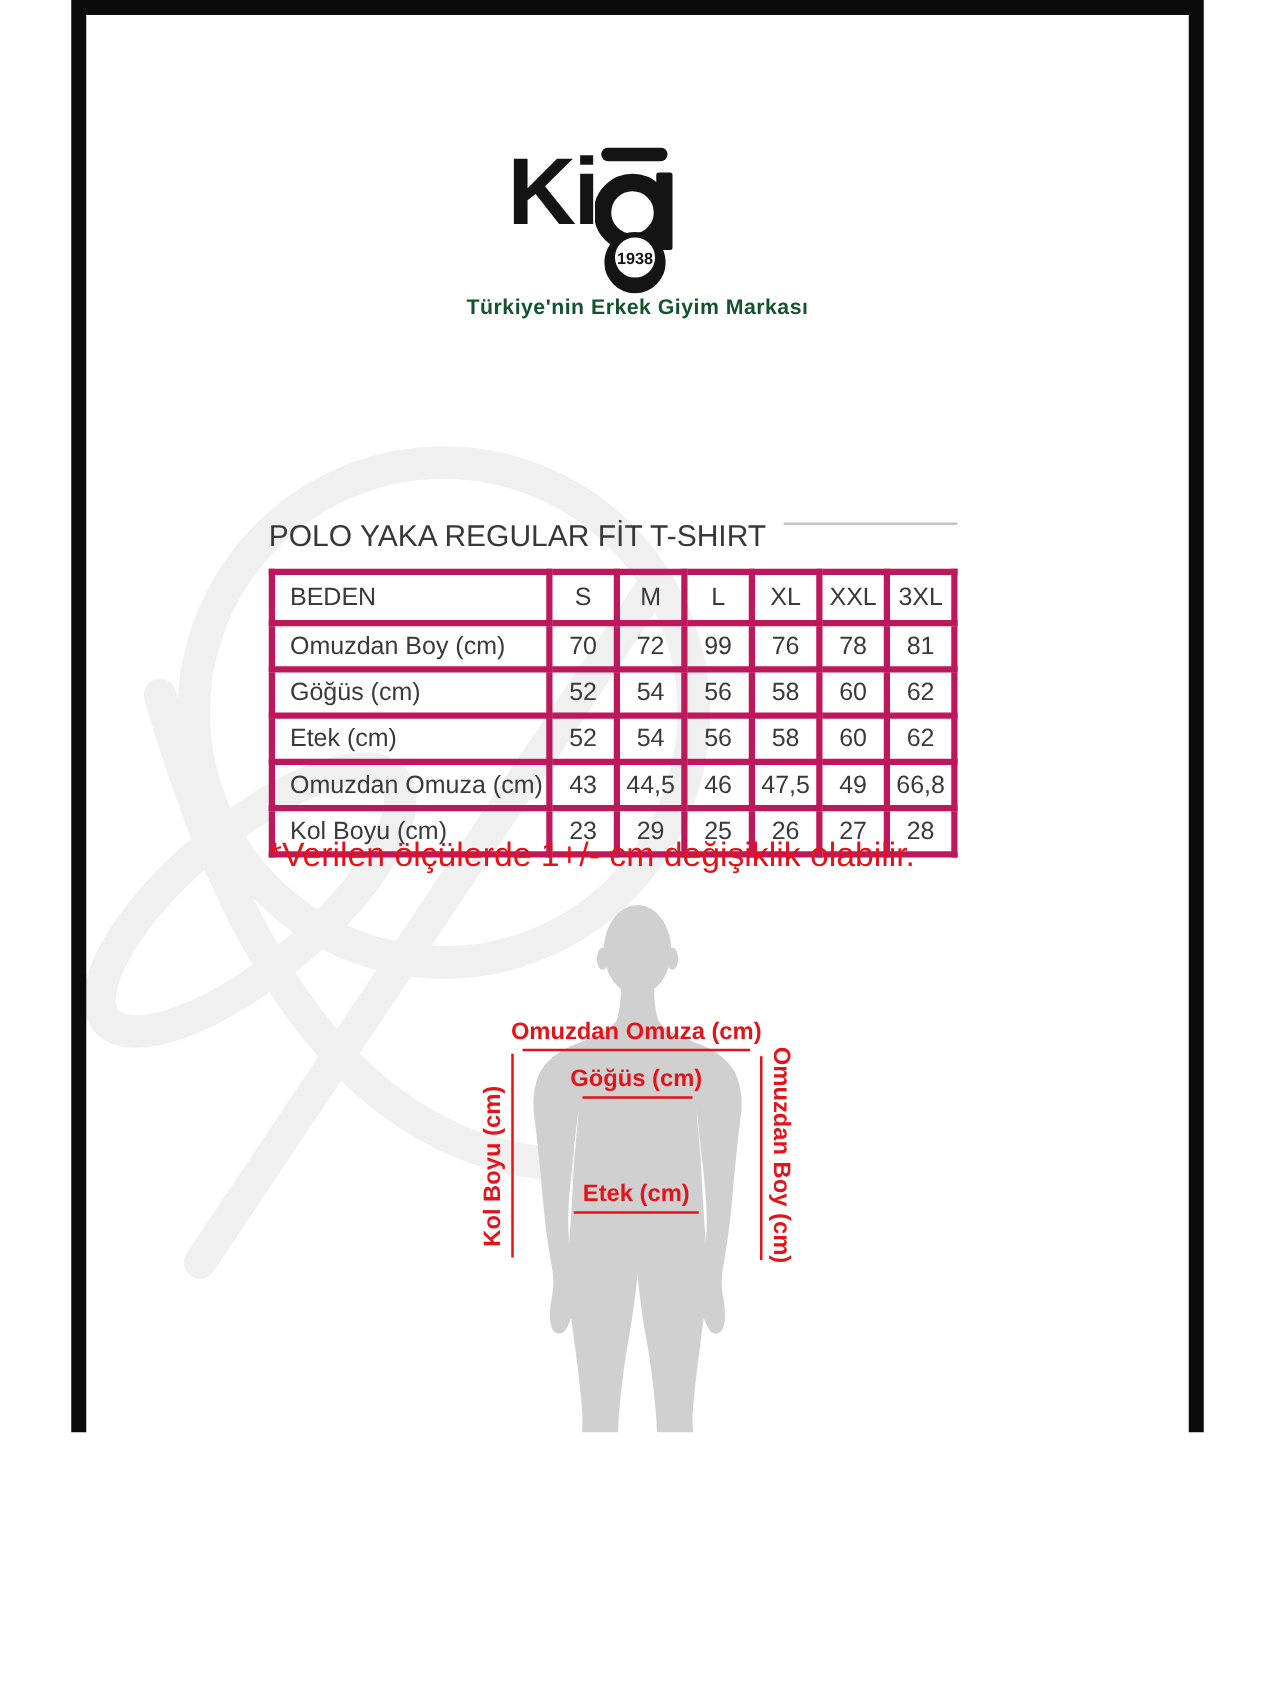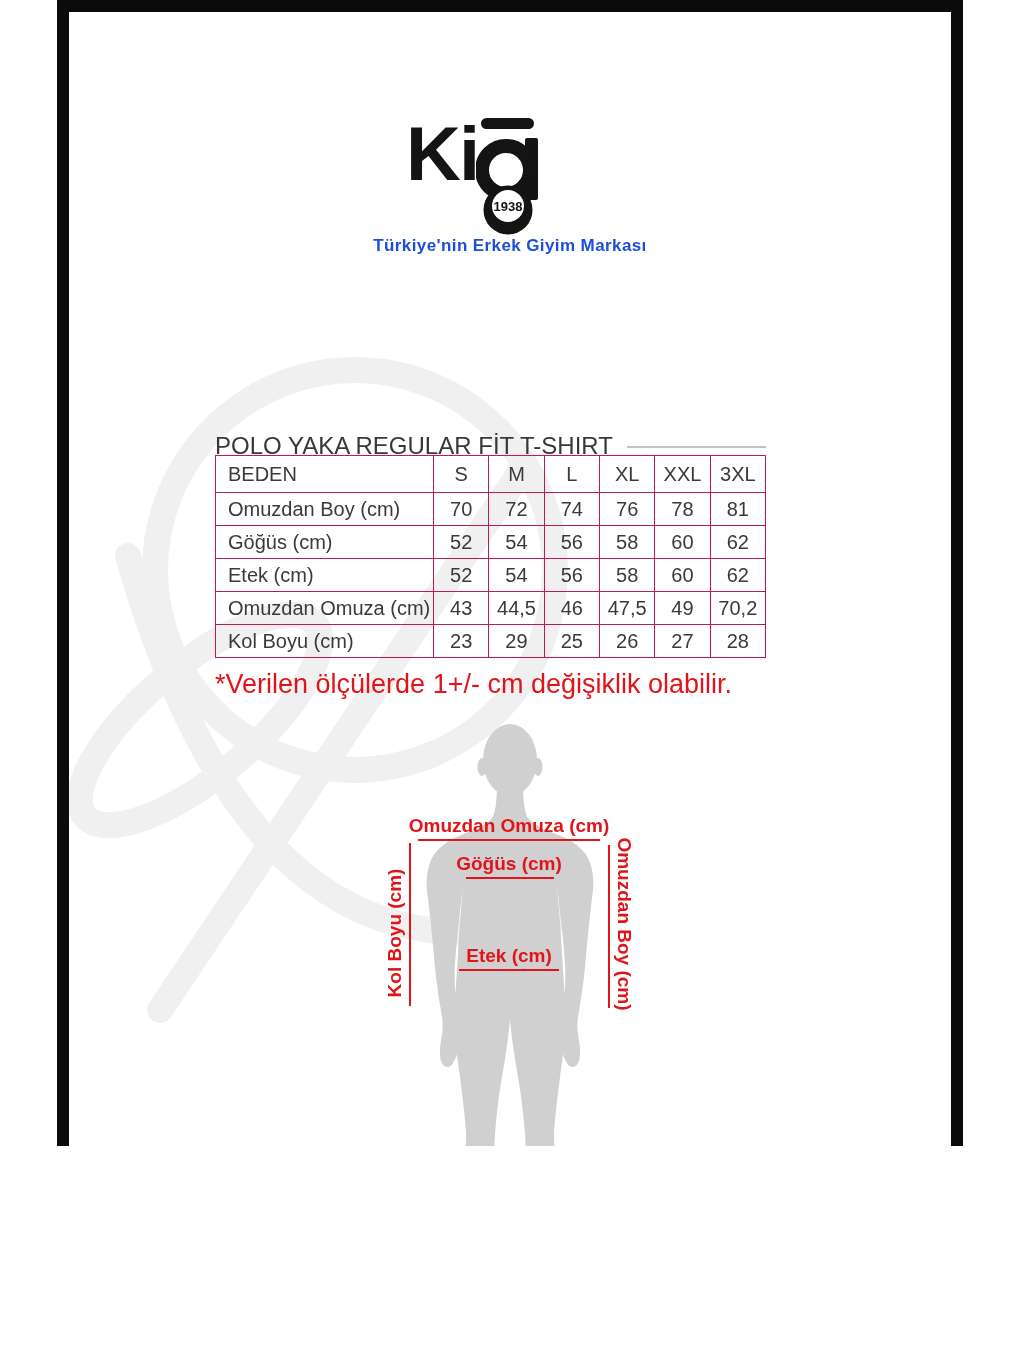--- a/index.html
+++ b/index.html
@@ -19,36 +19,36 @@
   .logo-ki,.logo-ili{
     position:absolute;top:116px;font-size:76px;line-height:1;font-weight:bold;
     letter-spacing:-2px;color:#141414;z-index:2;
   }
   .logo-ki{left:406px;}
   .logo-ili{left:546px;}
   .logo-g{position:absolute;left:476px;top:118px;z-index:2;}
   .logo-g text{font-family:"Liberation Sans","DejaVu Sans",sans-serif;font-weight:bold;font-size:13px;fill:#141414;}
   .tagline{
     position:absolute;left:57px;top:236px;width:906px;text-align:center;
-    font-size:17px;font-weight:bold;color:#1d4ed8;letter-spacing:.4px;z-index:2;
+    font-size:17px;font-weight:bold;color:#14532d;letter-spacing:.4px;z-index:2;
   }
   
   .title-row{
-    position:absolute;left:215px;top:432px;width:551px;display:flex;
-    align-items:center;z-index:2;
+    position:absolute;left:215px;top:416px;width:551px;display:flex;
+    align-items:flex-start;z-index:2;
   }
   .page-title{font-size:24px;color:#383838;letter-spacing:0;white-space:nowrap;}
   .title-rule{flex:1;height:2px;background:#c3c3c3;margin-left:14px;margin-top:2px;}
   
   table.size-table{
     position:absolute;left:215px;top:455px;width:551px;border-collapse:collapse;
     z-index:2;background:transparent;table-layout:fixed;
   }
   table.size-table th,table.size-table td{
-    border:1px solid #be185d;font-weight:normal;font-size:20px;color:#3a3a3a;
+    border:5px solid #be185d;font-weight:normal;font-size:20px;color:#3a3a3a;
     text-align:center;padding:0;
   }
   table.size-table th{height:36px;}
   table.size-table td{height:32px;}
   table.size-table .c-label{text-align:left;padding-left:12px;width:205px;}
   
   .note{
     position:absolute;left:215px;top:669px;font-size:27px;color:#e31419;z-index:2;
   }
   
@@ -115,21 +115,21 @@
         <th>XL</th>
         <th>XXL</th>
         <th>3XL</th>
       </tr>
     </thead>
     <tbody>
       <tr>
         <td class="c-label">Omuzdan Boy (cm)</td>
         <td>70</td>
         <td>72</td>
-        <td>74</td>
+        <td>99</td>
         <td>76</td>
         <td>78</td>
         <td>81</td>
       </tr>
       <tr>
         <td class="c-label">Göğüs (cm)</td>
         <td>52</td>
         <td>54</td>
         <td>56</td>
         <td>58</td>
@@ -145,21 +145,21 @@
         <td>60</td>
         <td>62</td>
       </tr>
       <tr>
         <td class="c-label">Omuzdan Omuza (cm)</td>
         <td>43</td>
         <td>44,5</td>
         <td>46</td>
         <td>47,5</td>
         <td>49</td>
-        <td>70,2</td>
+        <td>66,8</td>
       </tr>
       <tr>
         <td class="c-label">Kol Boyu (cm)</td>
         <td>23</td>
         <td>29</td>
         <td>25</td>
         <td>26</td>
         <td>27</td>
         <td>28</td>
       </tr>

